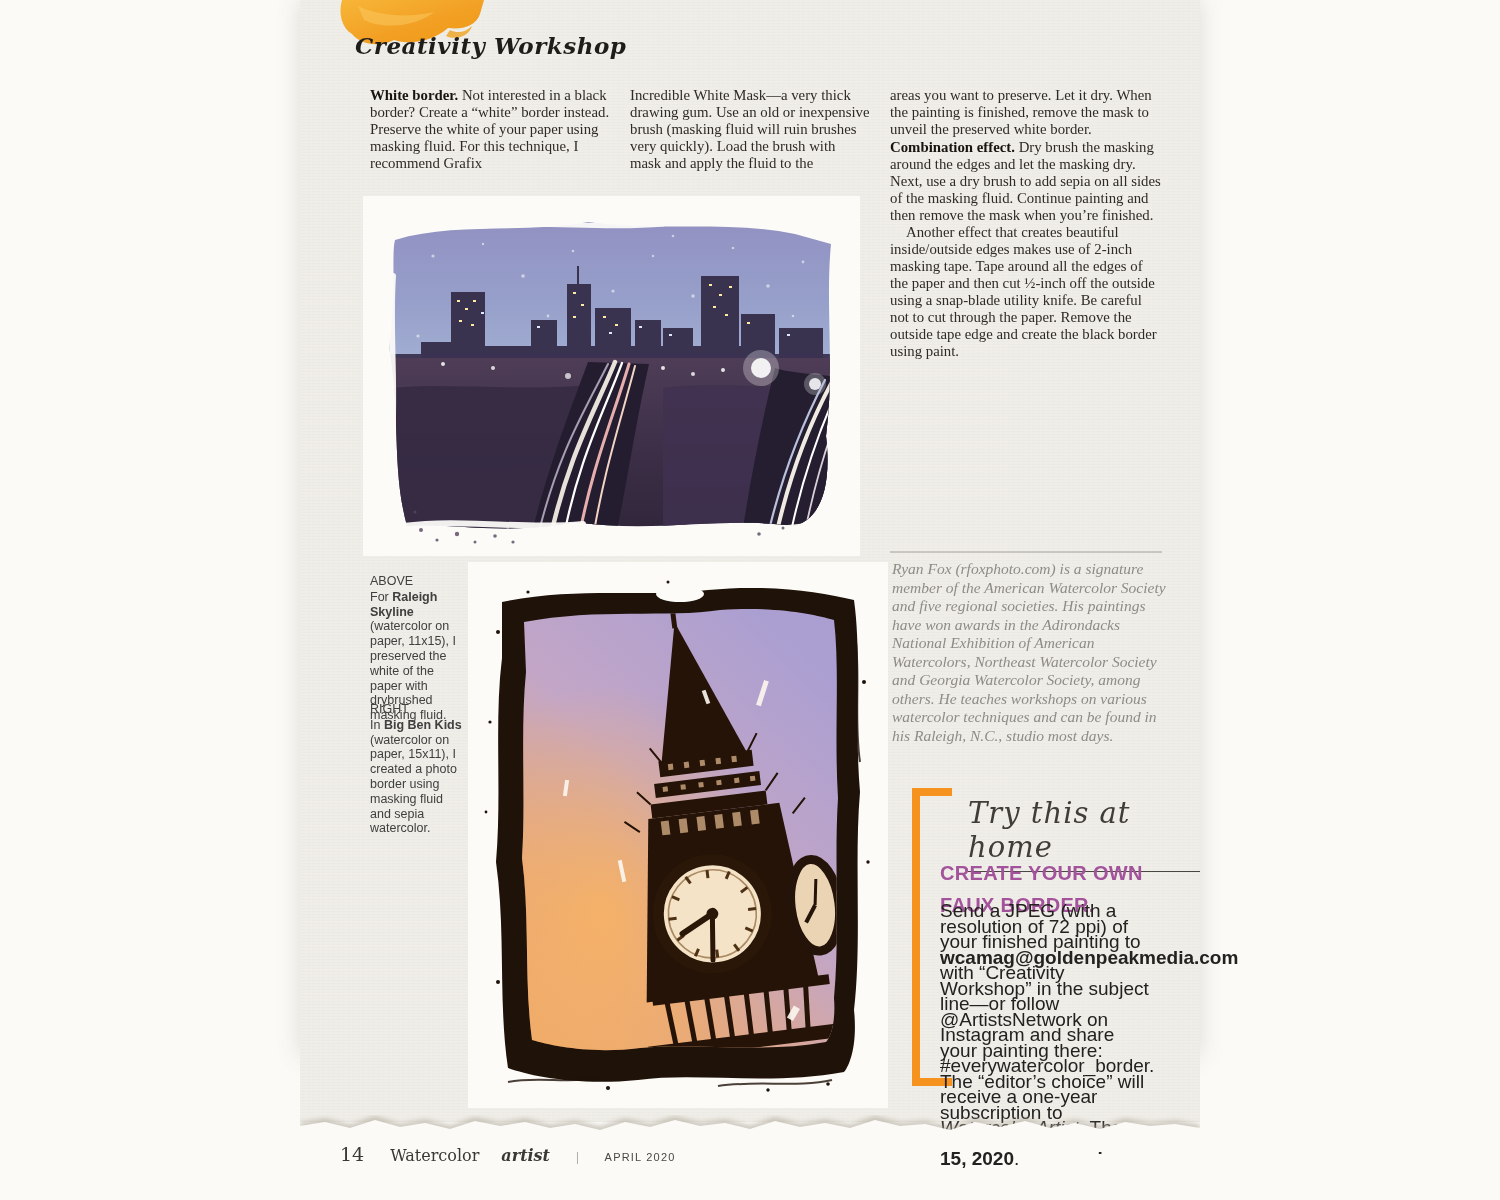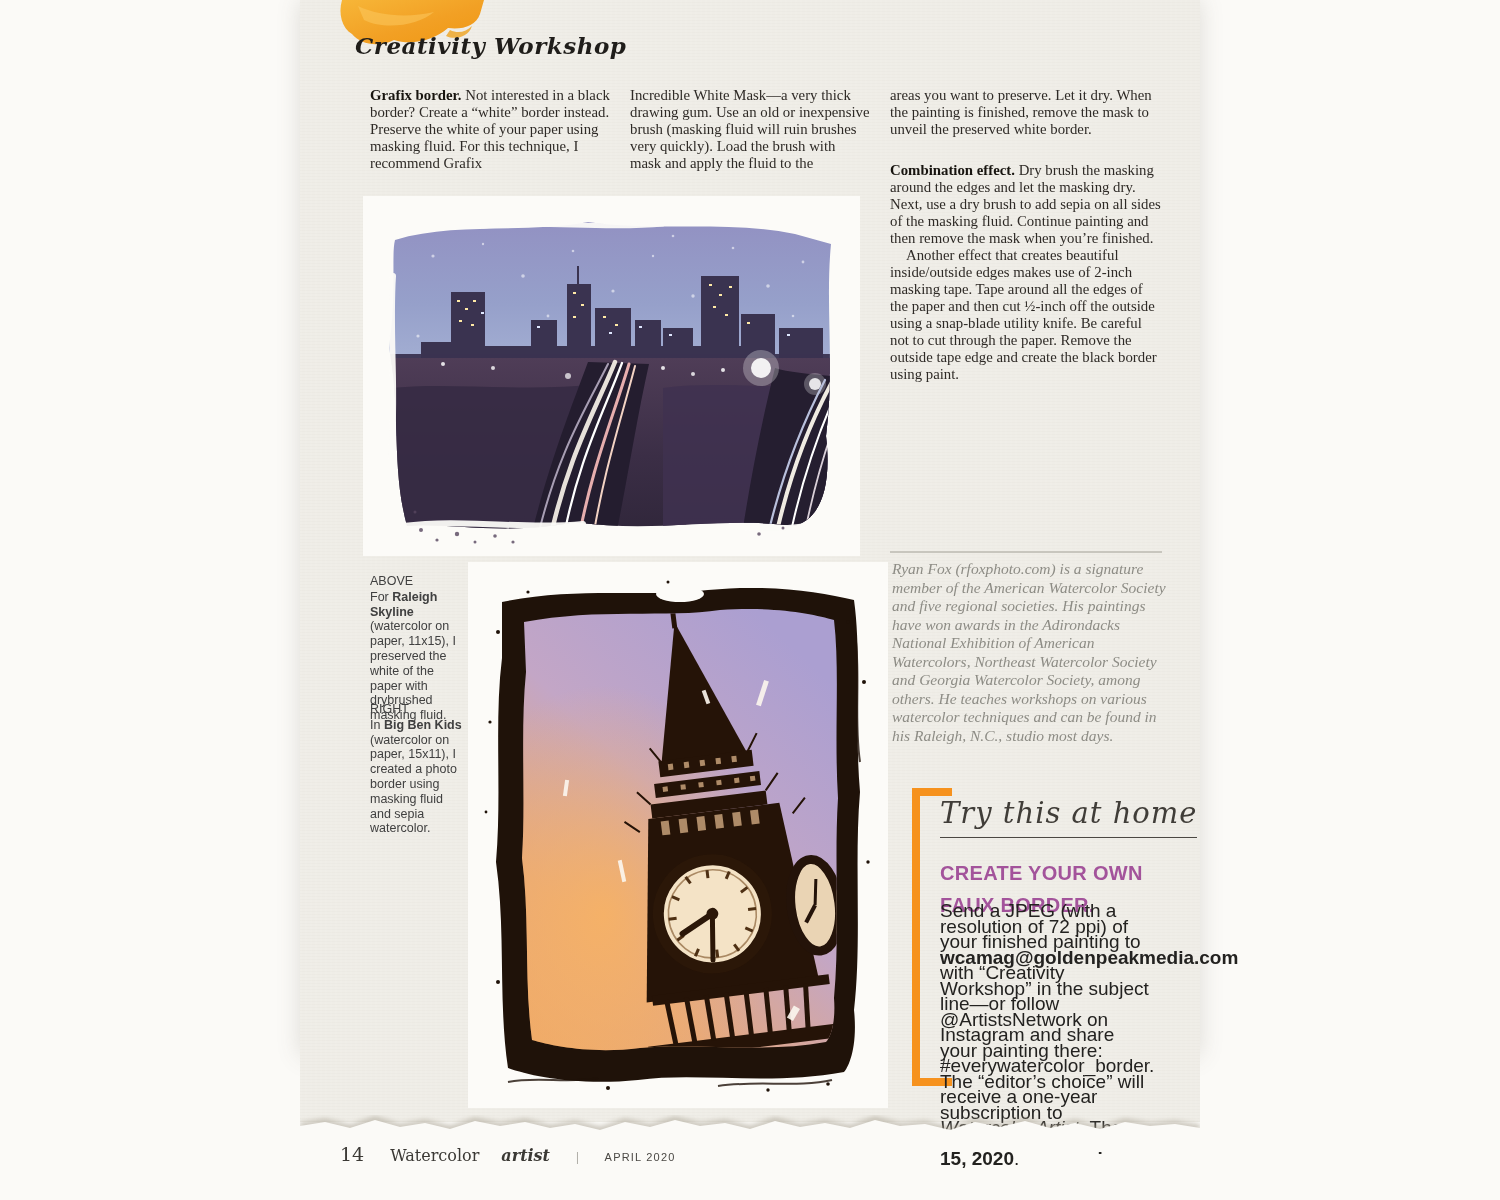--- a/index.html
+++ b/index.html
@@ -12,36 +12,36 @@
          background-image:
            repeating-linear-gradient(0deg, rgba(120,110,90,.022) 0 1px, rgba(255,255,255,0) 1px 3px),
            repeating-linear-gradient(90deg, rgba(255,255,255,.05) 0 2px, rgba(0,0,0,0) 2px 5px);}
   .abs{position:absolute;}
   
   .section-label{font-family:"DejaVu Serif",serif;font-style:italic;font-weight:bold;
                  font-size:23px;letter-spacing:.5px;color:#1f1d1a;}
   
   .bodycol{font-size:14.8px;line-height:17px;text-align:left;}
   .bodycol p{margin:0;}
-  .bodycol .gap{margin-top:24px;}
+  .bodycol .gap{margin-top:1px;}
   .bodycol .indent{text-indent:16px;}
   .lead{font-weight:bold;color:#17140f;}
   
   .caption{font-family:"Liberation Sans",sans-serif;font-size:12.5px;line-height:14.8px;color:#404040;}
   .caption .cap-label{display:block;margin-bottom:1px;}
   .caption b{font-weight:bold;}
   .caption + .caption{margin-top:0;}
   
   .bio{font-style:italic;font-size:15.5px;line-height:18.5px;color:#8d8c85;}
   .rule{background:#c8c6be;height:2px;}
   
   .bracket-v{background:#F6921E;width:8px;}
   .bracket-h{background:#F6921E;height:8px;}
   .script-heading{font-family:"DejaVu Serif",serif;font-style:italic;font-size:29px;color:#403d38;
-                  border-bottom:1.5px solid #4a4742;padding-bottom:7px;letter-spacing:1px;}
+                  border-bottom:1.5px solid #4a4742;padding-bottom:7px;letter-spacing:1px;margin-left:28px;}
   .sidebar-headline{font-family:"Liberation Sans",sans-serif;font-weight:bold;font-size:20px;
                     line-height:32px;letter-spacing:.3px;color:#A3539B;}
   .sidebar-body{font-family:"Liberation Sans",sans-serif;font-size:19px;line-height:15.5px;color:#232220;}
   .sidebar-body b{font-weight:bold;}
   .sidebar-body i{font-style:italic;}
   
   .footer{display:flex;align-items:baseline;gap:26px;color:#3b3935;}
   .folio{font-family:"DejaVu Serif",serif;font-size:19px;}
   .mag{font-family:"DejaVu Serif",serif;font-size:16px;}
   .mag-it{font-family:"DejaVu Serif",serif;font-size:16px;font-weight:bold;font-style:italic;margin-left:-4px;}
@@ -65,21 +65,21 @@
         </linearGradient>
       </defs>
       <path d="M4,0 L146,0 L142,14 C138,26 124,30 110,28 C96,40 74,46 56,40 C40,48 22,44 14,34 C4,28 0,14 4,0 Z" fill="url(#splashg)"></path>
       <path d="M20,6 C40,16 70,18 96,12 C80,26 46,30 26,20 Z" fill="#fbc85e" opacity=".55"></path>
       <path d="M112,30 C120,34 128,32 134,26 C130,38 116,40 108,36 Z" fill="#eda21f" opacity=".8"></path>
     </svg>
 
     <div class="abs section-label" style="left:55px;top:32px;">Creativity Workshop</div>
 
     <div class="abs bodycol" style="left:70px;top:87px;width:240px;">
-      <p><span class="lead">Grafix border.</span><span> Not interested in a black border? Create a “white” border instead. Preserve the white of your paper using masking fluid. For this technique, I recommend Grafix</span></p>
+      <p><span class="lead">White border.</span><span> Not interested in a black border? Create a “white” border instead. Preserve the white of your paper using masking fluid. For this technique, I recommend Grafix</span></p>
     </div>
 
     <div class="abs bodycol" style="left:330px;top:87px;width:240px;">
       <p>Incredible White Mask—a very thick drawing gum. Use an old or inexpensive brush (masking fluid will ruin brushes very quickly). Load the brush with mask and apply the fluid to the</p>
     </div>
 
     <div class="abs bodycol" style="left:590px;top:87px;width:272px;">
       <p>areas you want to preserve. Let it dry. When the painting is finished, remove the mask to unveil the preserved white border.</p>
       <p class="gap"><span class="lead">Combination effect.</span><span> Dry brush the masking around the edges and let the masking dry. Next, use a dry brush to add sepia on all sides of the masking fluid. Continue painting and then remove the mask when you’re finished.</span></p>
       <p class="indent">Another effect that creates beautiful inside/outside edges makes use of 2-inch masking tape. Tape around all the edges of the paper and then cut ½-inch off the outside using a snap-blade utility knife. Be careful not to cut through the paper. Remove the outside tape edge and create the black border using paint.</p>

